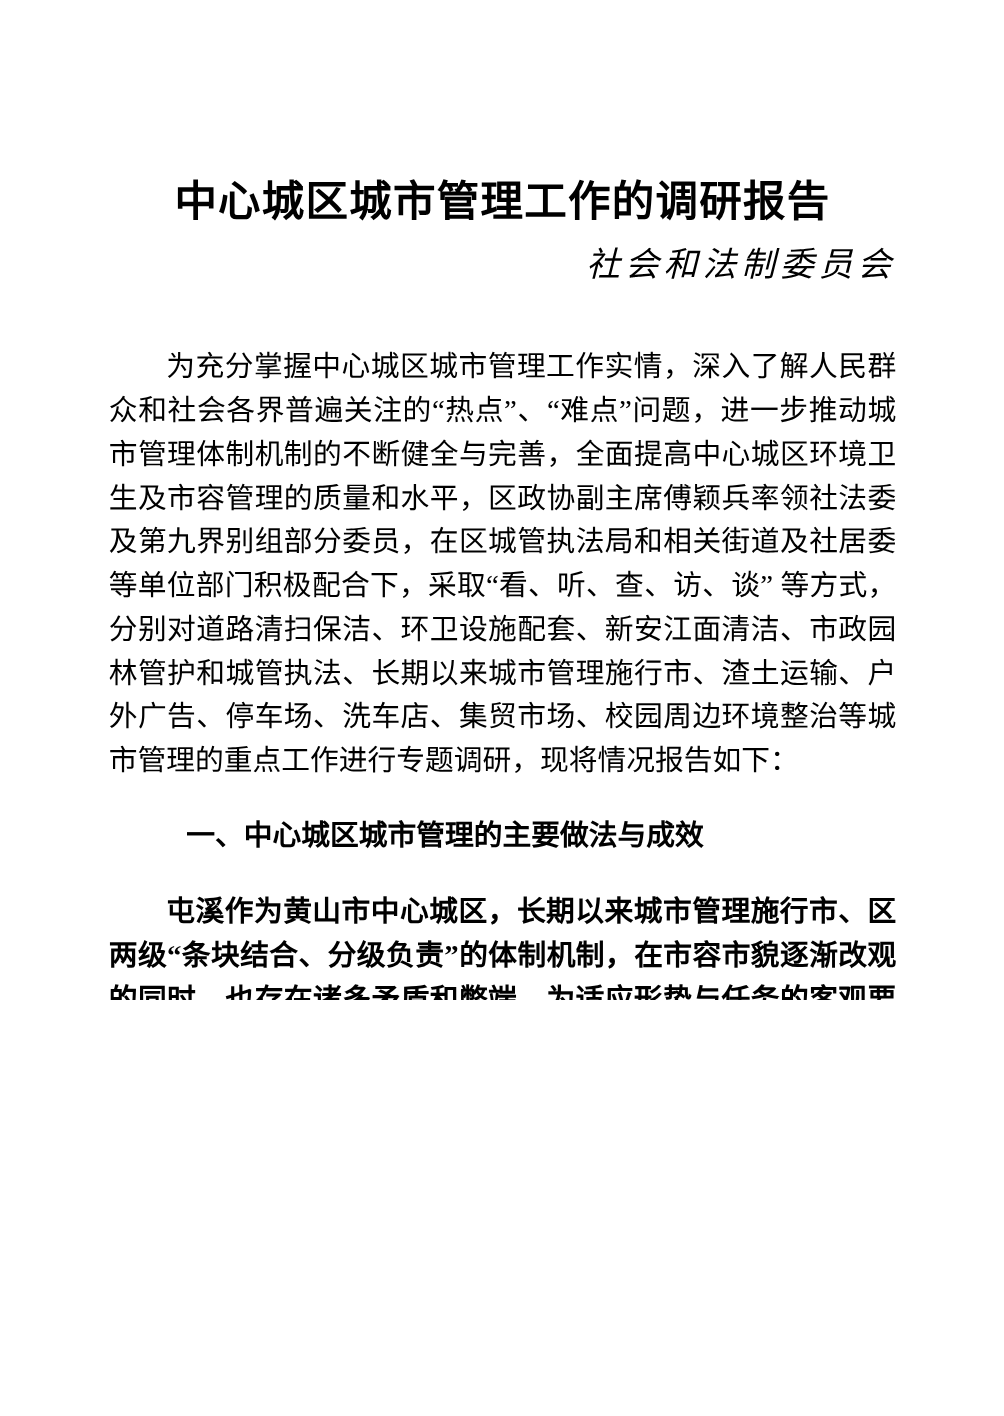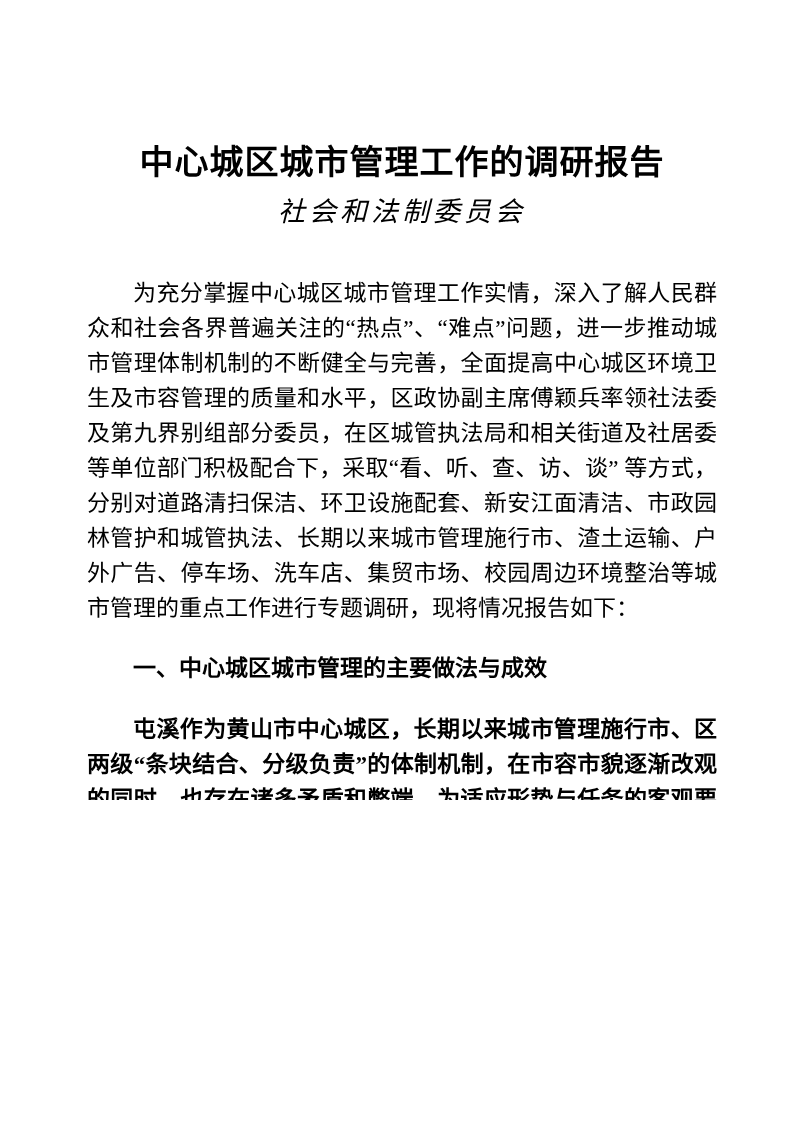--- a/index.html
+++ b/index.html
@@ -26,21 +26,21 @@
     font-family: "Liberation Sans", "DejaVu Sans", sans-serif;
     font-weight: 700;
     font-size: 34px;
     line-height: 44px;
     letter-spacing: 1px;
     color: #000000;
   }
   .doc-subtitle {
     margin: 0;
     padding-top: 10px;
-    text-align: center;
+    text-align: right;
     font-family: "Liberation Serif", "DejaVu Serif", serif;
     font-style: italic;
     font-weight: 400;
     font-size: 27px;
     line-height: 36px;
     letter-spacing: 4px;
     color: #000000;
   }
   .body-paragraph {
     margin: 0;
@@ -48,21 +48,21 @@
     line-height: 35px;
     text-align: justify;
     text-justify: inter-ideograph;
     text-indent: 2em;
     color: #000000;
   }
   .para-1 {
     margin-top: 46px;
   }
   .section-heading {
-    margin: 0;
+    margin: 16px;
     margin-top: 25px;
     font-family: "Liberation Sans", "DejaVu Sans", sans-serif;
     font-weight: 700;
     font-size: 23px;
     line-height: 35px;
     text-indent: 2em;
     color: #000000;
   }
   .para-2 {
     margin-top: 26px;

